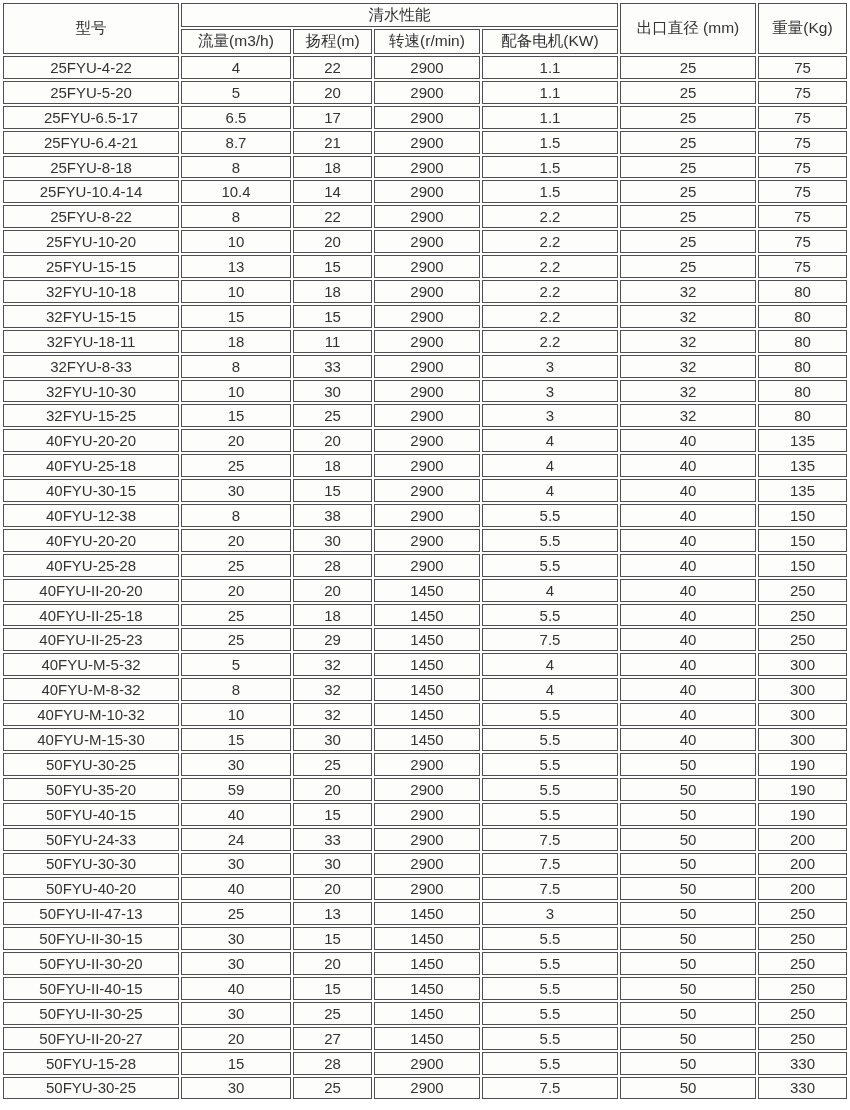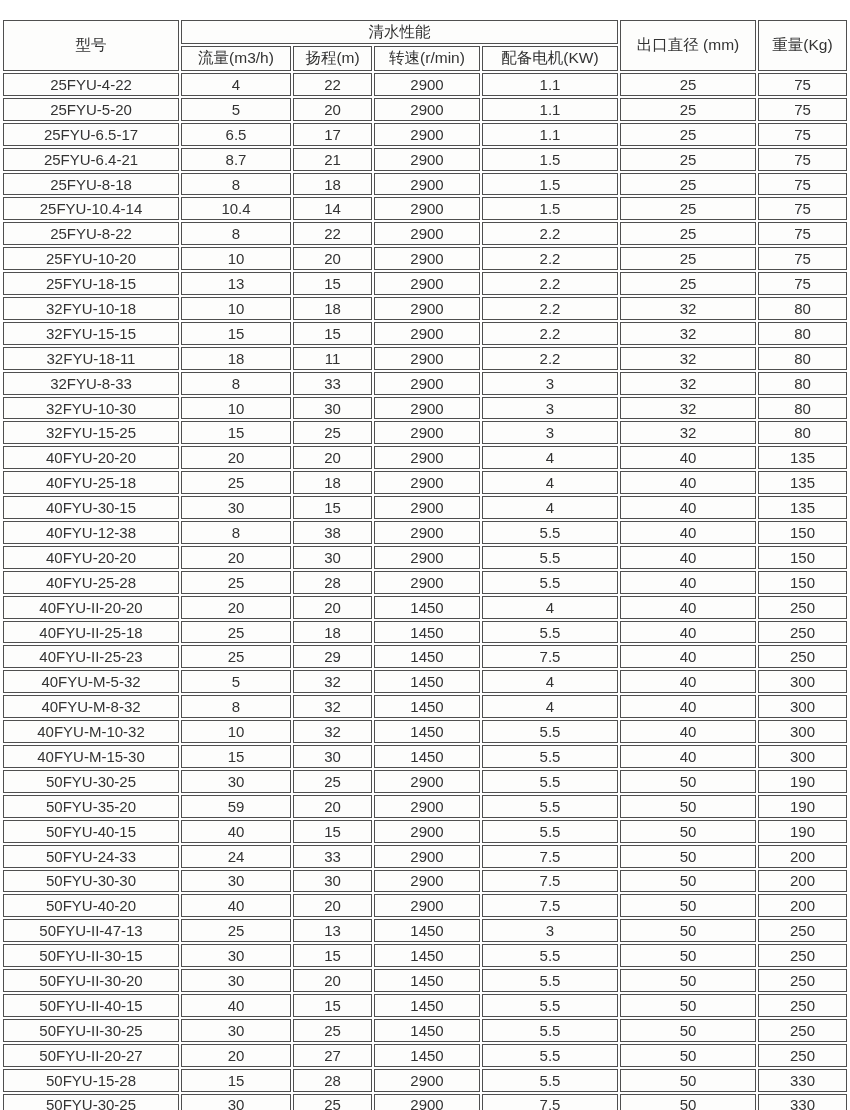--- a/index.html
+++ b/index.html
@@ -4,21 +4,21 @@
 <style>
   html, body {
     margin: 0;
     padding: 0;
     background: #ffffff;
   }
   .page {
     width: 850px;
     height: 1110px;
     box-sizing: border-box;
-    padding: 18px 1px;
+    padding: 1px 1px;
     background: #ffffff;
     overflow: hidden;
   }
   table.spec {
     width: 848px;
     table-layout: fixed;
     border-collapse: separate;
     border-spacing: 2px;
     font-family: "Liberation Sans", sans-serif;
     color: #333333;
@@ -142,21 +142,21 @@
         <tr>
           <td>25FYU-10-20</td>
           <td>10</td>
           <td>20</td>
           <td>2900</td>
           <td>2.2</td>
           <td>25</td>
           <td>75</td>
         </tr>
         <tr>
-          <td>25FYU-18-15</td>
+          <td>25FYU-15-15</td>
           <td>13</td>
           <td>15</td>
           <td>2900</td>
           <td>2.2</td>
           <td>25</td>
           <td>75</td>
         </tr>
         <tr>
           <td>32FYU-10-18</td>
           <td>10</td>

